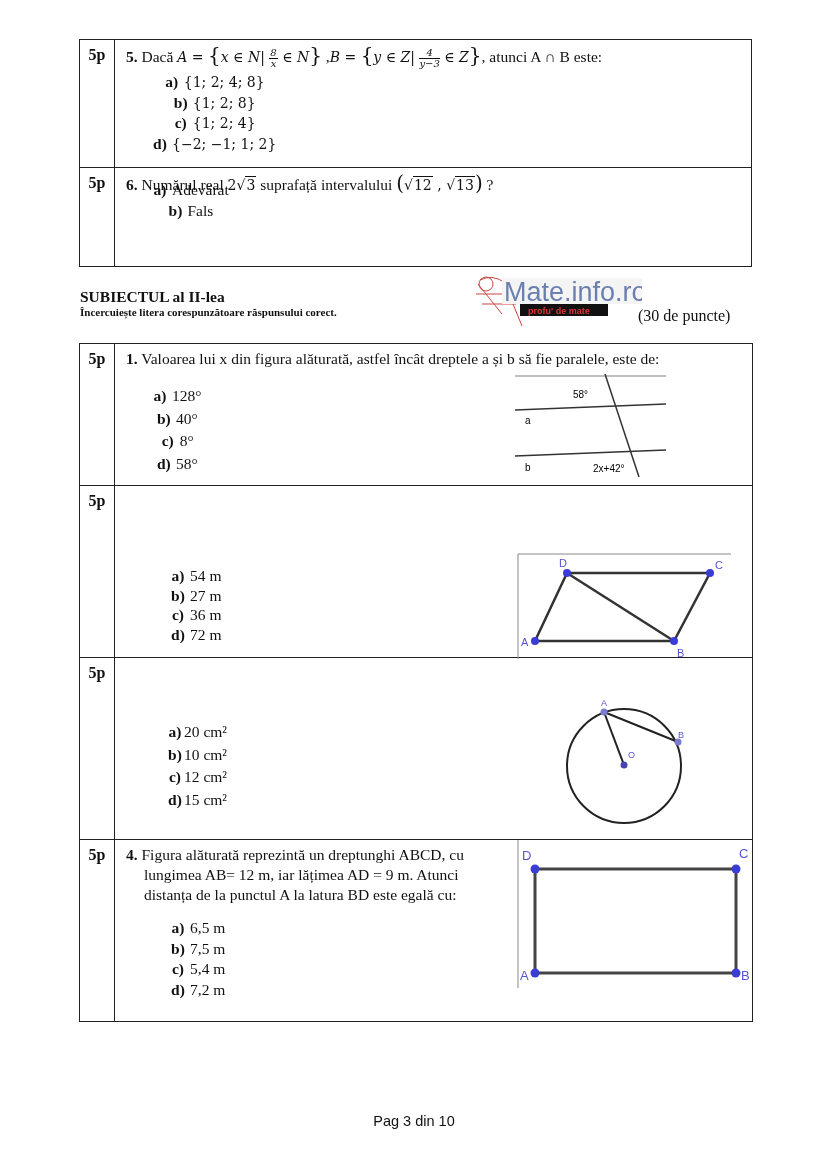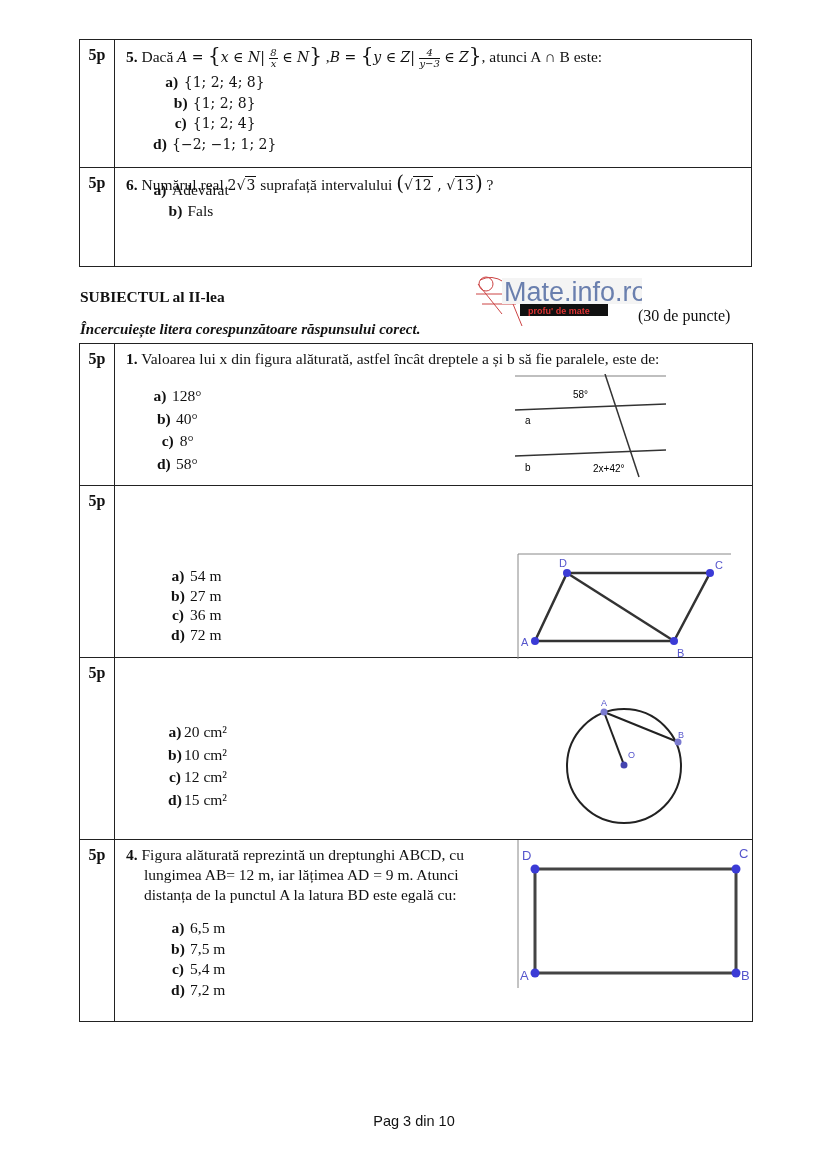--- a/index.html
+++ b/index.html
@@ -16,21 +16,21 @@
   .opts { position:absolute; left:50px;text-align:center; }
   .opt { height:20.5px; line-height:20.5px; font-size:15.5px; white-space:nowrap; }
   .opt b { display:inline-block; width:24px; }
   .math { font-family:"DejaVu Serif",serif; font-style:italic; font-size:14px; }
   .frac { display:inline-block; vertical-align:middle; text-align:center; font-size:10px; line-height:10px; font-style:italic; }
   .frac span { display:block; }
   .frac .num { border-bottom:1px solid #111; padding:0 1px; }
   .big { font-size:20px; font-style:normal; }
   .sqrt { border-top:1px solid #111; padding:0 1px; }
   .section-title { position:absolute; left:80px; top:288px; font-weight:bold; font-size:15.5px; }
-  .section-sub { position:absolute; left:80px; top:321px; font-weight:bold; font-style:italic; font-size:15px; }
+  .section-sub { position:absolute; left:80px; top:306px; font-weight:bold; font-size:11px; }
   .section-pts { position:absolute; left:638px; top:307px; font-weight:normal; font-size:16px; }
   .logo { position:absolute; left:472px; top:274px; width:170px; height:58px; }
   .footer { position:absolute; left:0; right:0; top:1113px; text-align:center;
             font-family:"Liberation Sans",sans-serif; font-size:14.5px; }
   svg text { font-family:"Liberation Sans",sans-serif; }
 </style>
 </head>
 <body>
 
 <div class="table" style="top:39px; width:673px; height:228px;">

